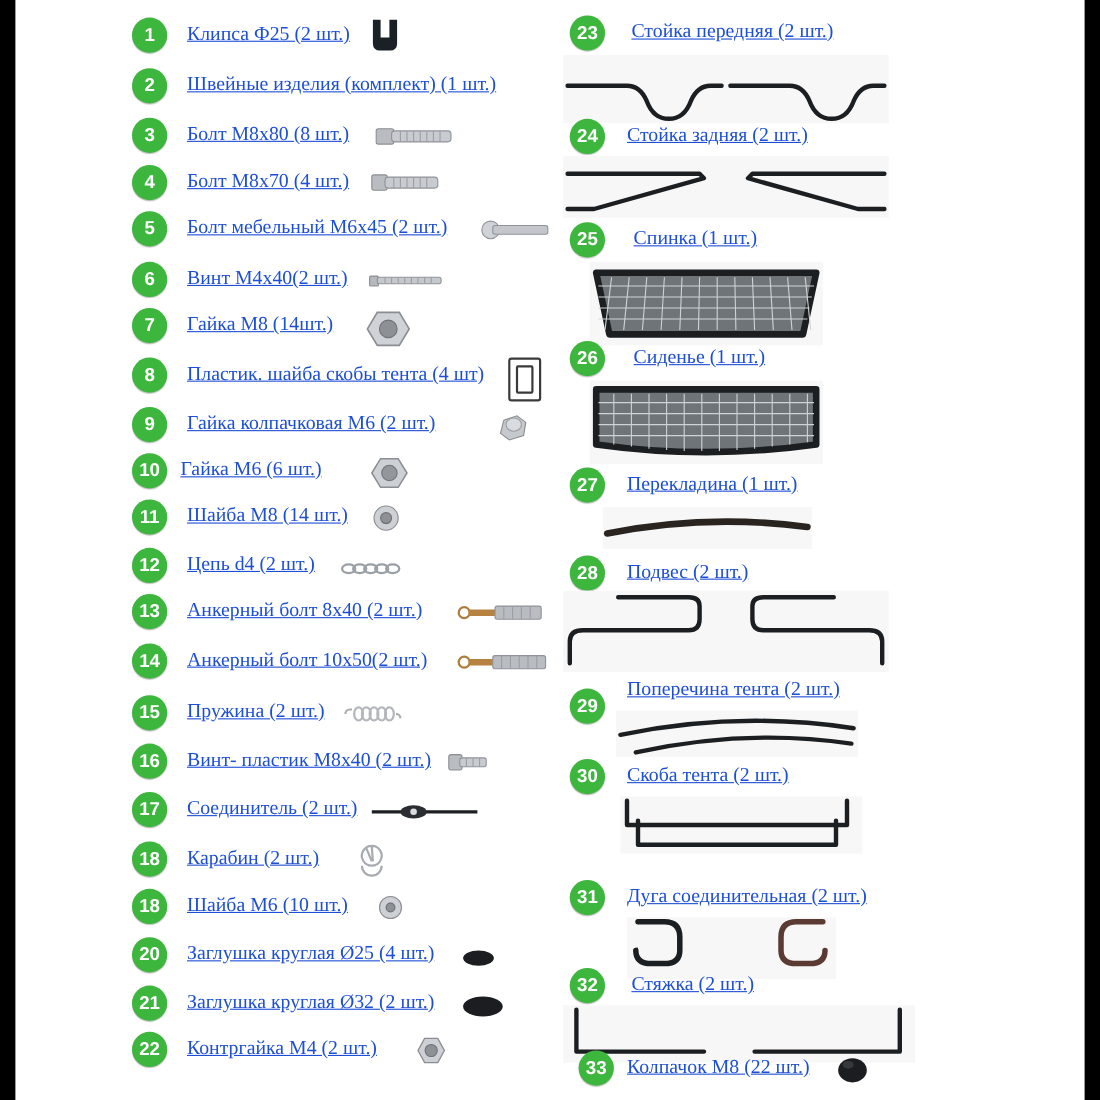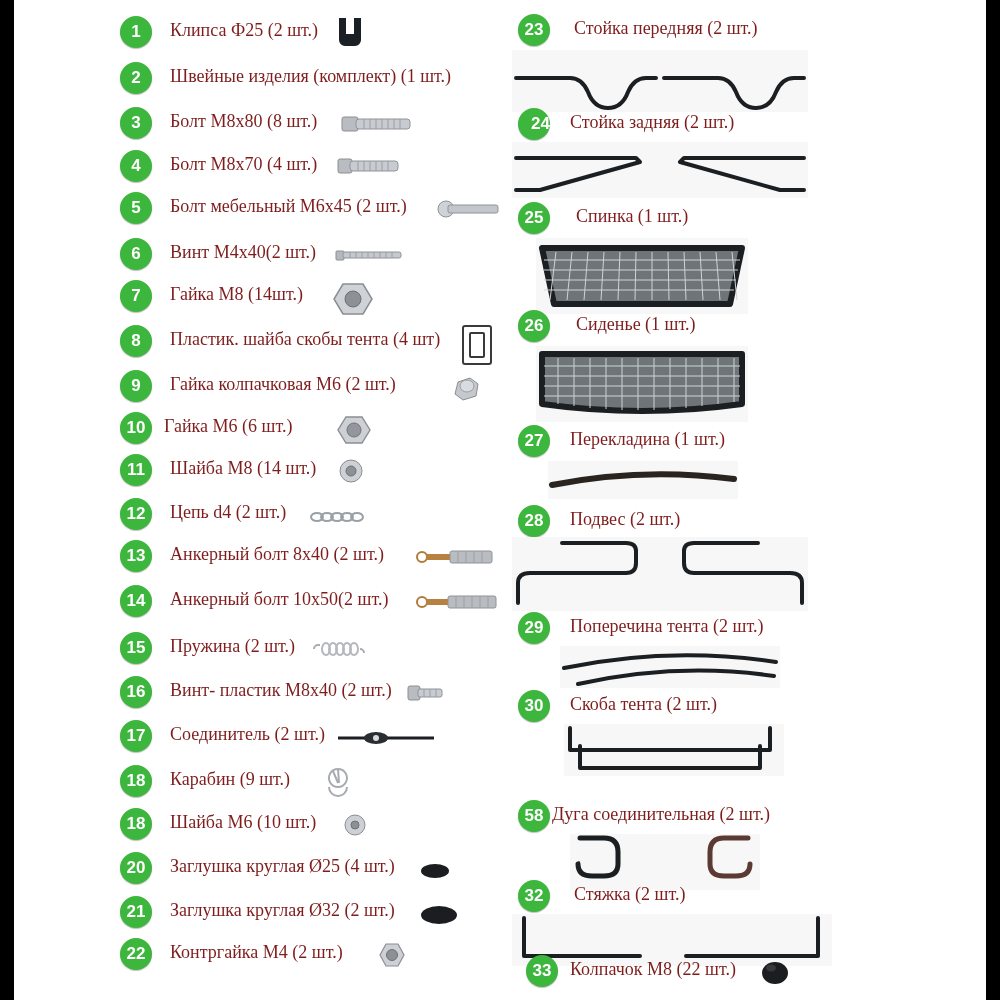--- a/index.html
+++ b/index.html
@@ -48,22 +48,23 @@
     font-family: "Liberation Sans", sans-serif;
     font-weight: bold;
     font-size: 17px;
     line-height: 32px;
     text-align: center;
     box-shadow: 0 1px 1px rgba(0,0,0,.25);
   }
   .label {
     position: absolute;
     font-size: 18px;
-    color: #7f1d1d;
+    color: #1d4ed8;
     white-space: nowrap;
+    text-decoration: underline;
   }
   .art {
     position: absolute;
   }
   .photo {
     position: absolute;
     background: #f7f7f7;
   }
   svg { display: block; overflow: visible; }
 </style>
@@ -312,21 +313,21 @@
         <svg width="96" height="16" viewBox="0 0 96 16">
           <line x1="0" y1="8" x2="96" y2="8" stroke="#1d1f22" stroke-width="3"></line>
           <ellipse cx="38" cy="8" rx="12" ry="6" fill="#2a2d31"></ellipse>
           <circle cx="38" cy="8" r="3" fill="#d9dbdd"></circle>
         </svg>
       </div>
     </div>
 
     <div class="item" style="top:765px;">
       <div class="badge">18</div>
-      <div class="label" style="left:50px; top:4px;">Карабин (9 шт.)</div>
+      <div class="label" style="left:50px; top:4px;">Карабин (2 шт.)</div>
       <div class="art" style="left:204px; top:0px;">
         <svg width="28" height="40" viewBox="0 0 28 40">
           <path d="M14 4 a9 9 0 1 1 -0.1 0 M14 4 l1 14 M9 6 l5 12" fill="none" stroke="#a8abb0" stroke-width="2"></path>
           <path d="M5 22 a9 9 0 0 0 18 0" fill="none" stroke="#a8abb0" stroke-width="2"></path>
         </svg>
       </div>
     </div>
 
     <div class="item" style="top:808px;">
       <div class="badge">18</div>
@@ -379,21 +380,21 @@
       <div class="label" style="left:62px; top:4px;">Стойка передняя (2 шт.)</div>
       <div class="photo" style="left:0px; top:36px; width:296px; height:62px;">
         <svg width="296" height="62" viewBox="0 0 296 62">
           <path d="M4 28 h54 q12 0 18 14 q6 16 20 16 q14 0 20 -16 q6 -14 18 -14 h10" fill="none" stroke="#1c1f22" stroke-width="4" stroke-linecap="round"></path>
           <path d="M152 28 h54 q12 0 18 14 q6 16 20 16 q14 0 20 -16 q6 -14 18 -14 h10" fill="none" stroke="#1c1f22" stroke-width="4" stroke-linecap="round"></path>
         </svg>
       </div>
     </div>
 
     <div class="item" style="top:108px;">
-      <div class="badge" style="left:6px;text-align:right;">24</div>
+      <div class="badge" style="left:6px;">24</div>
       <div class="label" style="left:58px; top:4px;">Стойка задняя (2 шт.)</div>
       <div class="photo" style="left:0px; top:34px; width:296px; height:56px;">
         <svg width="296" height="56" viewBox="0 0 296 56">
           <path d="M4 16 h120 l4 4 l-100 28 h-24" fill="none" stroke="#1c1f22" stroke-width="4" stroke-linecap="round" stroke-linejoin="round"></path>
           <path d="M292 16 h-120 l-4 4 l100 28 h24" fill="none" stroke="#1c1f22" stroke-width="4" stroke-linecap="round" stroke-linejoin="round"></path>
         </svg>
       </div>
     </div>
 
     <div class="item" style="top:202px;">
@@ -467,21 +468,21 @@
       <div class="label" style="left:58px; top:4px;">Подвес (2 шт.)</div>
       <div class="photo" style="left:0px; top:32px; width:296px; height:74px;">
         <svg width="296" height="74" viewBox="0 0 296 74">
           <path d="M6 66 l0 -20 q0 -10 12 -10 h96 q10 0 10 -10 v-12 q0 -8 -10 -8 h-64" fill="none" stroke="#1c1f22" stroke-width="4" stroke-linecap="round" stroke-linejoin="round"></path>
           <path d="M290 66 l0 -20 q0 -10 -12 -10 h-96 q-10 0 -10 -10 v-12 q0 -8 10 -8 h64" fill="none" stroke="#1c1f22" stroke-width="4" stroke-linecap="round" stroke-linejoin="round"></path>
         </svg>
       </div>
     </div>
 
     <div class="item" style="top:612px;">
-      <div class="badge" style="left:6px;">29</div>
+      <div class="badge" style="left:6px;margin-top:14px;">29</div>
       <div class="label" style="left:58px; top:4px;">Поперечина тента (2 шт.)</div>
       <div class="photo" style="left:48px; top:34px; width:220px; height:42px;">
         <svg width="220" height="42" viewBox="0 0 220 42">
           <path d="M4 22 q106 -22 212 -6" fill="none" stroke="#1c1f22" stroke-width="4" stroke-linecap="round"></path>
           <path d="M18 38 q100 -22 196 -8" fill="none" stroke="#1c1f22" stroke-width="4" stroke-linecap="round"></path>
         </svg>
       </div>
     </div>
 
     <div class="item" style="top:690px;">
@@ -489,22 +490,22 @@
       <div class="label" style="left:58px; top:4px;">Скоба тента (2 шт.)</div>
       <div class="photo" style="left:52px; top:34px; width:220px; height:52px;">
         <svg width="220" height="52" viewBox="0 0 220 52">
           <path d="M6 4 v22 h200 v-22" fill="none" stroke="#1c1f22" stroke-width="4" stroke-linecap="round" stroke-linejoin="round"></path>
           <path d="M16 22 v22 h180 v-22" fill="none" stroke="#1c1f22" stroke-width="4" stroke-linecap="round" stroke-linejoin="round"></path>
         </svg>
       </div>
     </div>
 
     <div class="item" style="top:800px;">
-      <div class="badge" style="left:6px;">58</div>
-      <div class="label" style="left:40px; top:4px;">Дуга соединительная (2 шт.)</div>
+      <div class="badge" style="left:6px;">31</div>
+      <div class="label" style="left:58px; top:4px;">Дуга соединительная (2 шт.)</div>
       <div class="photo" style="left:58px; top:34px; width:190px; height:56px;">
         <svg width="190" height="56" viewBox="0 0 190 56">
           <path d="M10 4 h24 q14 0 14 14 v12 q0 12 -14 12 h-12 q-14 0 -14 -12" fill="none" stroke="#1c1f22" stroke-width="5" stroke-linecap="round" stroke-linejoin="round"></path>
           <path d="M10 30 h-2" fill="none" stroke="#1c1f22" stroke-width="5"></path>
           <path d="M112 4 h-24 q-14 0 -14 14 v12 q0 12 14 12 h12 q14 0 14 -12" fill="none" stroke="#5a3a32" stroke-width="5" stroke-linecap="round" stroke-linejoin="round" transform="translate(66,0)"></path>
         </svg>
       </div>
     </div>
 
     <div class="item" style="top:880px;">

